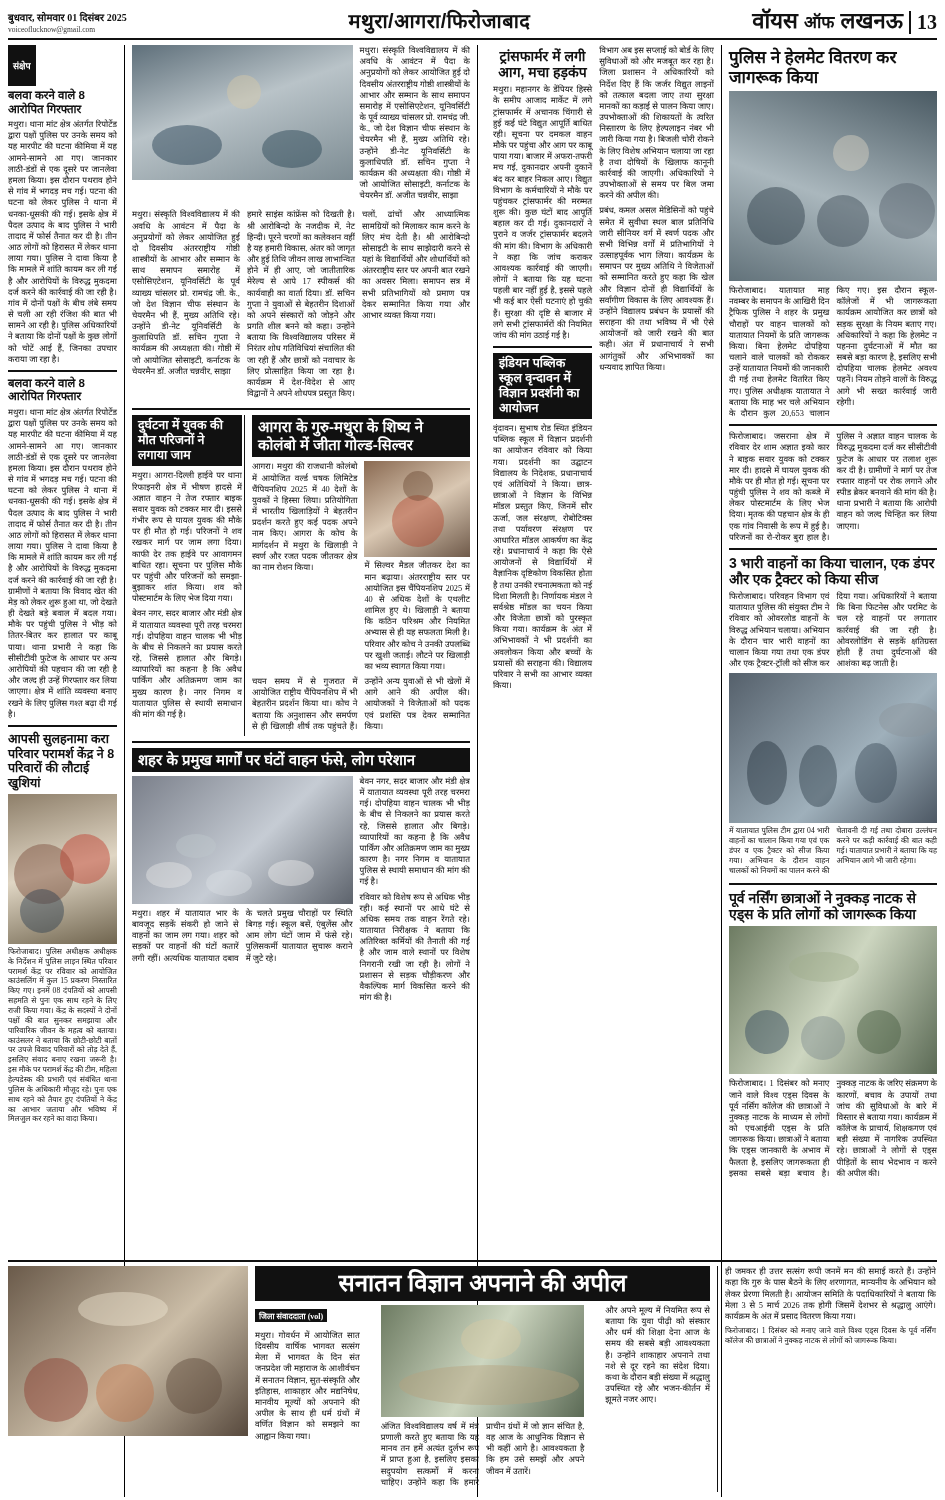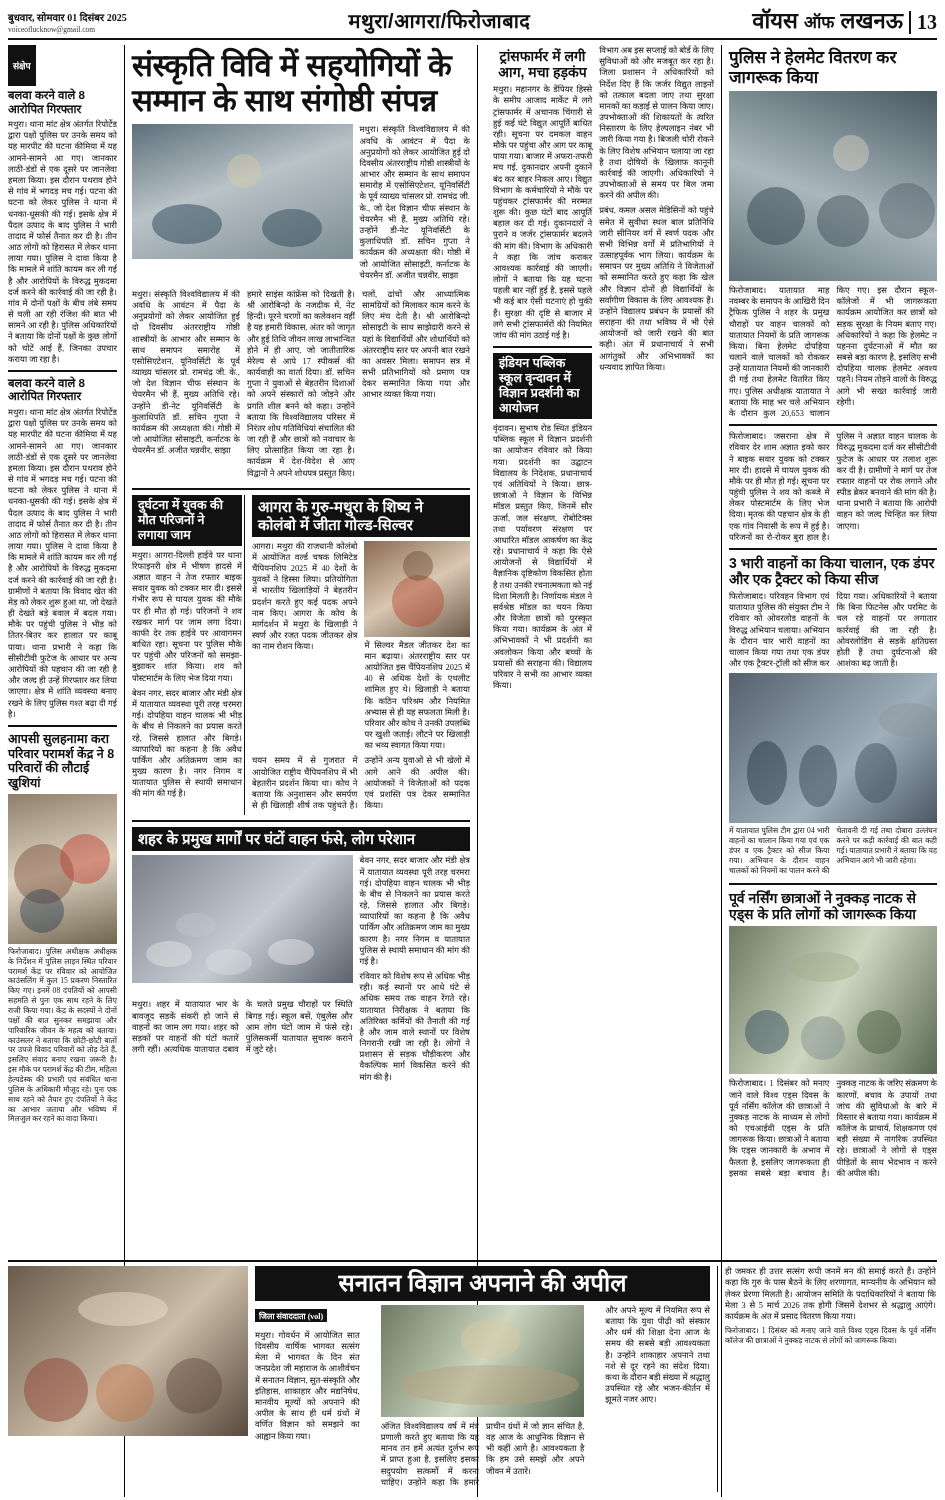--- a/index.html
+++ b/index.html
@@ -107,21 +107,20 @@
       <h4 class="head" style="font-size:12.5px">आपसी सुलहनामा करा परिवार परामर्श केंद्र ने 8 परिवारों की लौटाई खुशियां</h4>
       <div class="photo p6" style="height:150px;margin-top:3px">
         <div class="blob" style="width:60px;height:60px;left:6px;top:50px;background:#7b4b3a"></div>
         <div class="blob" style="width:50px;height:50px;left:52px;top:40px;background:#c0392b"></div>
         <div class="blob" style="width:44px;height:44px;left:12px;top:95px;background:#2c3e50"></div>
       </div>
       <p class="cap">फिरोजाबाद। पुलिस अधीक्षक अधीक्षक के निर्देशन में पुलिस लाइन स्थित परिवार परामर्श केंद्र पर रविवार को आयोजित काउंसलिंग में कुल 15 प्रकरण निस्तारित किए गए। इनमें 08 दंपतियों को आपसी सहमति से पुनः एक साथ रहने के लिए राजी किया गया। केंद्र के सदस्यों ने दोनों पक्षों की बात सुनकर समझाया और पारिवारिक जीवन के महत्व को बताया। काउंसलर ने बताया कि छोटी-छोटी बातों पर उपजे विवाद परिवारों को तोड़ देते हैं, इसलिए संवाद बनाए रखना जरूरी है। इस मौके पर परामर्श केंद्र की टीम, महिला हेल्पडेस्क की प्रभारी एवं संबंधित थाना पुलिस के अधिकारी मौजूद रहे। पुनः एक साथ रहने को तैयार हुए दंपतियों ने केंद्र का आभार जताया और भविष्य में मिलजुल कर रहने का वादा किया।</p>
     </div>
 
     <div class="col c2 vrule" style="padding-left:7px">
-      <h1 class="head">संस्कृति विवि में सहयोगियों के सम्मान के साथ संगोष्ठी संपन्न</h1>
       <div style="display:flex;gap:7px;">
         <div style="width:226px">
           <div class="photo p1" style="height:135px">
             <div class="blob" style="width:70px;height:40px;left:20px;top:80px;background:#1f3a4d"></div>
             <div class="blob" style="width:60px;height:38px;left:130px;top:85px;background:#24404f"></div>
             <div class="blob" style="width:34px;height:34px;left:95px;top:30px;background:#d7c9a8"></div>
           </div>
         </div>
         <div style="width:113px">
           <p class="body">मथुरा। संस्कृति विश्वविद्यालय में की अवधि के आवंटन में पैदा के अनुप्रयोगों को लेकर आयोजित हुई दो दिवसीय अंतरराष्ट्रीय गोष्ठी शास्त्रीयों के आभार और सम्मान के साथ समापन समारोह में एसोसिएटेशन, यूनिवर्सिटी के पूर्व व्याख्य चांसलर प्रो. रामचंद्र जी. के., जो देश विज्ञान चीफ संस्थान के चेयरमैन भी हैं, मुख्य अतिथि रहे। उन्होंने डी-नेट यूनिवर्सिटी के कुलाधिपति डॉ. सचिन गुप्ता ने कार्यक्रम की अध्यक्षता की। गोष्ठी में जो आयोजित सोसाइटी, कर्नाटक के चेयरमैन डॉ. अजीत चन्नवीर, साझा</p>
@@ -169,21 +168,21 @@
 
       <div class="band">शहर के प्रमुख मार्गों पर घंटों वाहन फंसे, लोग परेशान</div>
       <div style="display:flex;gap:7px;margin-top:4px">
         <div style="width:226px">
           <div class="photo p5" style="height:128px">
             <div class="blob" style="width:46px;height:26px;left:14px;top:86px;background:#e7e7e7"></div>
             <div class="blob" style="width:46px;height:26px;left:74px;top:94px;background:#d9dde2"></div>
             <div class="blob" style="width:46px;height:26px;left:136px;top:84px;background:#ededed"></div>
             <div class="blob" style="width:40px;height:24px;left:44px;top:58px;background:#bfc7cd"></div>
           </div>
-          <p class="body two" style="margin-top:16px">मथुरा। शहर में यातायात भार के बावजूद सड़कें संकरी हो जाने से वाहनों का जाम लग गया। शहर को सड़कों पर वाहनों की घंटों कतारें लगी रहीं। अत्यधिक यातायात दबाव के चलते प्रमुख चौराहों पर स्थिति बिगड़ गई। स्कूल बसें, एंबुलेंस और आम लोग घंटों जाम में फंसे रहे। पुलिसकर्मी यातायात सुचारू कराने में जुटे रहे।</p>
+          <p class="body two" style="margin-top:4px">मथुरा। शहर में यातायात भार के बावजूद सड़कें संकरी हो जाने से वाहनों का जाम लग गया। शहर को सड़कों पर वाहनों की घंटों कतारें लगी रहीं। अत्यधिक यातायात दबाव के चलते प्रमुख चौराहों पर स्थिति बिगड़ गई। स्कूल बसें, एंबुलेंस और आम लोग घंटों जाम में फंसे रहे। पुलिसकर्मी यातायात सुचारू कराने में जुटे रहे।</p>
         </div>
         <div style="width:113px">
           <p class="body">बेवन नगर, सदर बाजार और मंडी क्षेत्र में यातायात व्यवस्था पूरी तरह चरमरा गई। दोपहिया वाहन चालक भी भीड़ के बीच से निकलने का प्रयास करते रहे, जिससे हालात और बिगड़े। व्यापारियों का कहना है कि अवैध पार्किंग और अतिक्रमण जाम का मुख्य कारण है। नगर निगम व यातायात पुलिस से स्थायी समाधान की मांग की गई है।</p>
           <p class="body">रविवार को विशेष रूप से अधिक भीड़ रही। कई स्थानों पर आधे घंटे से अधिक समय तक वाहन रेंगते रहे। यातायात निरीक्षक ने बताया कि अतिरिक्त कर्मियों की तैनाती की गई है और जाम वाले स्थानों पर विशेष निगरानी रखी जा रही है। लोगों ने प्रशासन से सड़क चौड़ीकरण और वैकल्पिक मार्ग विकसित करने की मांग की है।</p>
         </div>
       </div>
     </div>
 
     <div class="col c3 vrule" style="padding-left:15px">
       <h3 class="head" style="text-align:center">ट्रांसफार्मर में लगी आग, मचा हड़कंप</h3>

